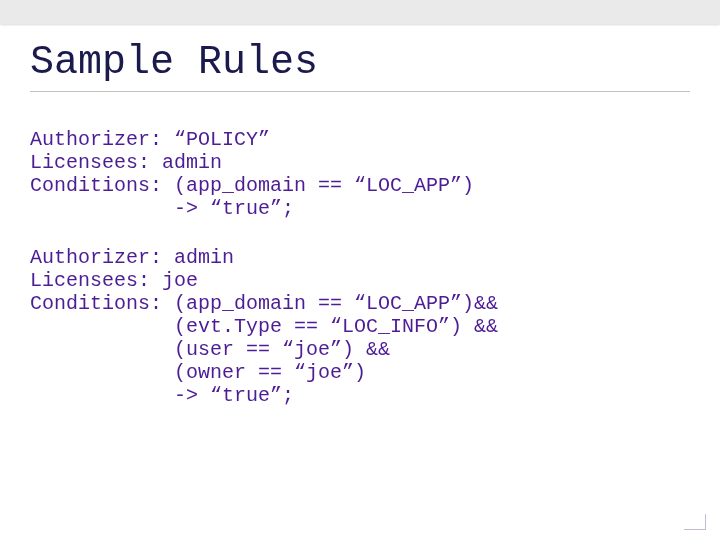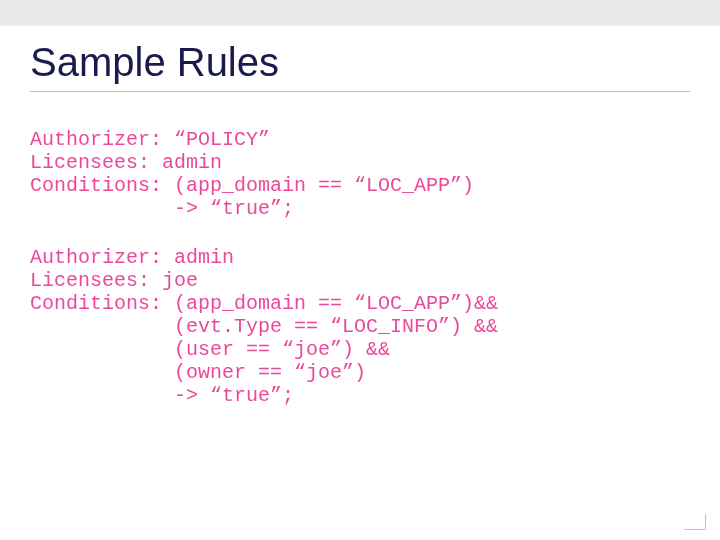--- a/index.html
+++ b/index.html
@@ -24,25 +24,26 @@
       left: 30px;
       right: 30px;
     }
     .title {
       font-size: 40px;
       color: #1a1a4d;
       font-weight: normal;
       padding-bottom: 6px;
       border-bottom: 1px solid #c0c0c0;
       margin-bottom: 36px;
+      font-family: Liberation Mono, monospace;
     }
     .rule-block {
       font-family: "Courier New", Courier, monospace;
       font-size: 20px;
-      color: #ec4899;
+      color: #4c1d95;
       white-space: pre;
       line-height: 1.15;
       margin-bottom: 26px;
     }
     .corner {
       position: absolute;
       right: 14px;
       bottom: 10px;
       width: 22px;
       height: 16px;

